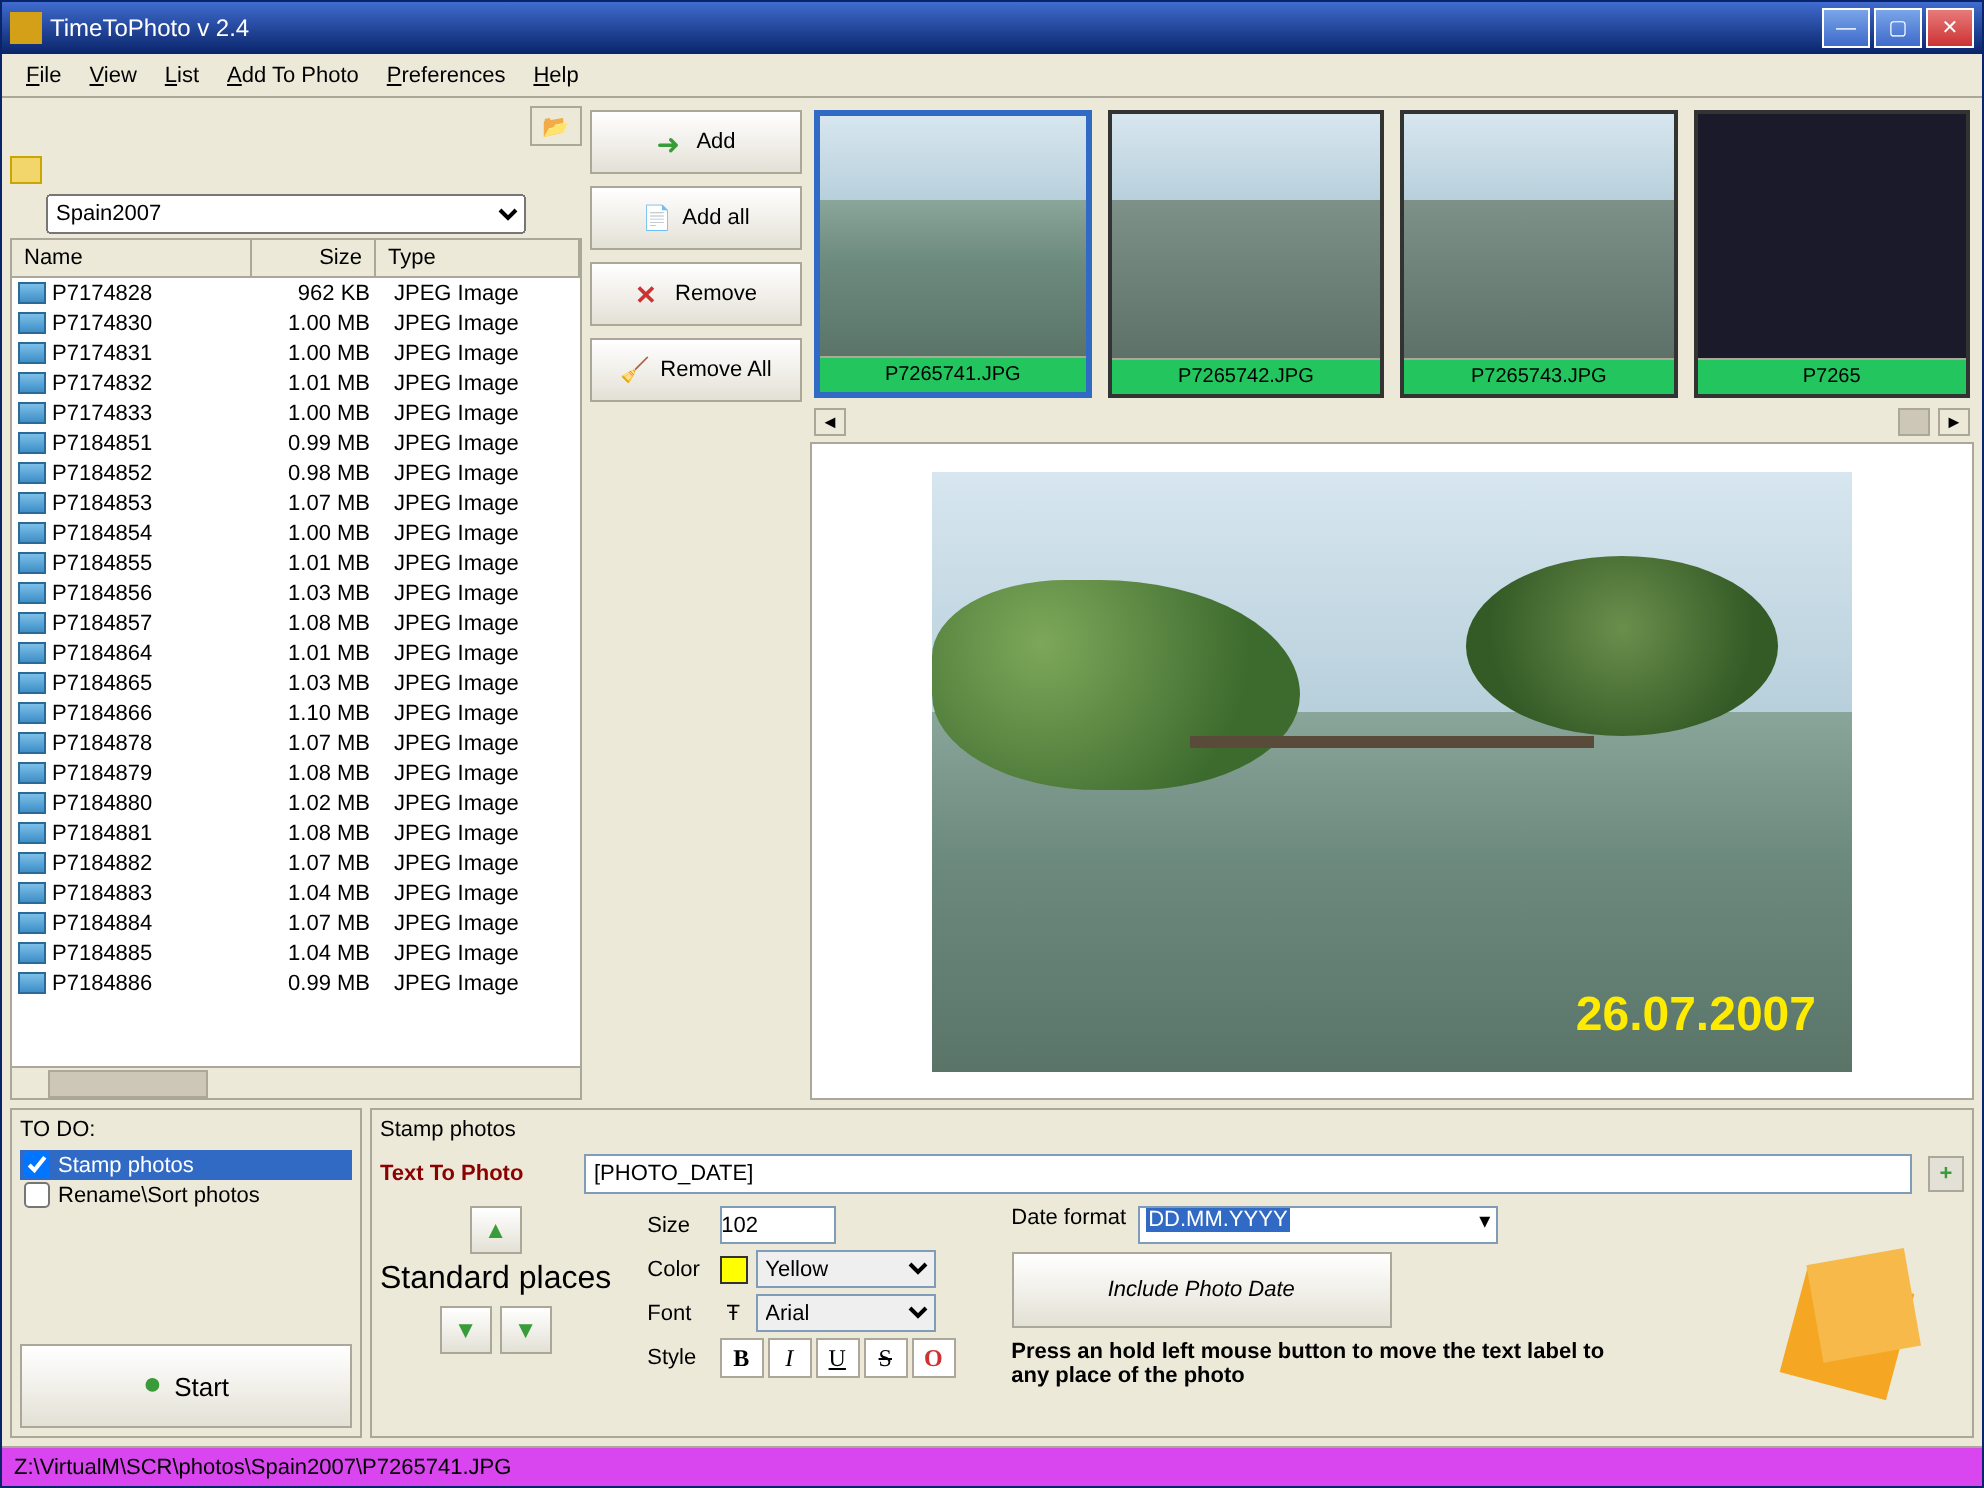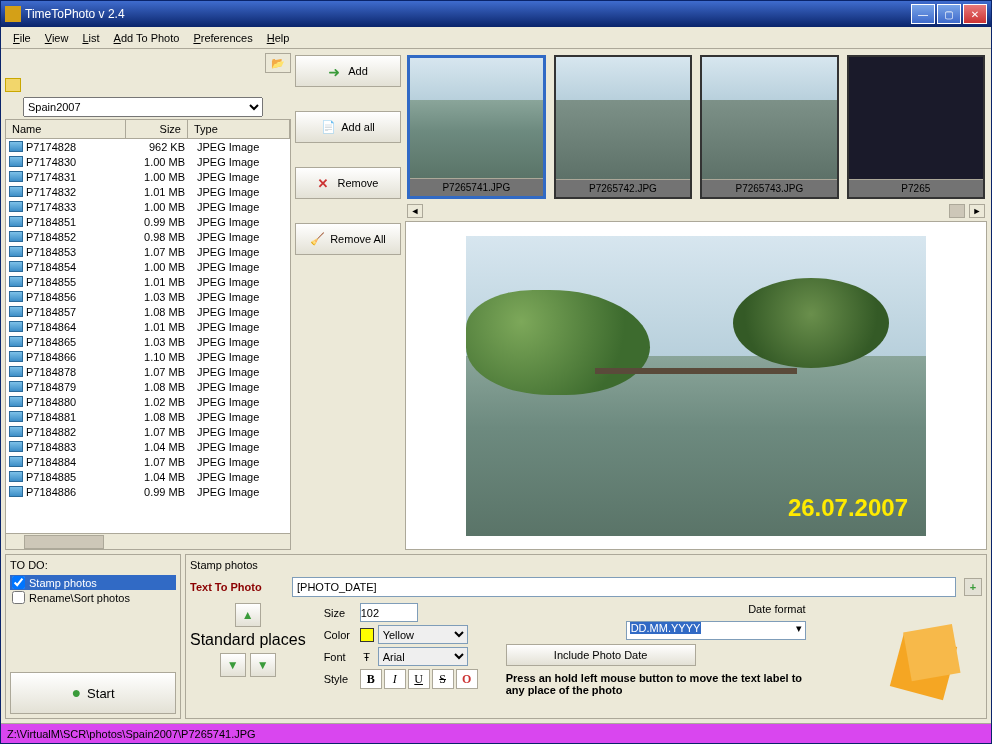--- a/index.html
+++ b/index.html
@@ -28,33 +28,33 @@
 .col-size { width:62px; text-align:right; }
 .col-type { flex:1; }
 .filerows { flex:1; overflow-y:scroll; }
 .filerow { display:flex; padding:0 0; height:15px; align-items:center; cursor:pointer; }
 .filerow .ico { width:14px; height:11px; background:linear-gradient(#7cc0e8,#3d8ec7); margin:0 3px; border:1px solid #2a6a99; }
 .filerow .n { width:103px; white-space:nowrap; overflow:hidden; }
 .filerow .s { width:62px; text-align:right; padding-right:6px; }
 .filerow .t { flex:1; padding-left:6px; }
 .hscroll { height:16px; background:#ece9d8; border-top:1px solid #aca899; position:relative; }
 .hscroll .thumb { position:absolute; left:18px; width:80px; height:14px; top:1px; background:#cdc7b8; border:1px solid #aca899; }
-.mid { width: 106px; display:flex; flex-direction:column; gap:24px; padding-top:2px; }
+.mid { width: 106px; display:flex; flex-direction:column; gap:6px; padding-top:2px; }
 .abtn { height:32px; border:1px solid #aca899; background:linear-gradient(#fff,#e3e1d5); display:flex; align-items:center; justify-content:center; gap:6px; cursor:pointer; font-size:11px; }
 .abtn .aic { width:14px; height:14px; }
 .aic.add { position:relative; } .aic.add::before{content:"➜"; color:#3a9b3a; font-size:14px;}
 .aic.addall::before{content:"📄"; font-size:12px;}
 .aic.remove::before{content:"✕"; color:#c33; font-size:13px; font-weight:bold;}
 .aic.removeall::before{content:"🧹"; font-size:12px;}
 .right { flex:1; display:flex; flex-direction:column; gap:2px; overflow:hidden; }
 .thumbs { height:148px; display:flex; gap:8px; overflow:hidden; padding:2px; }
 .thumb { width:166px; border:2px solid #333; background:#fff; display:flex; flex-direction:column; cursor:pointer; }
 .thumb.sel { border:3px solid #316ac5; }
 .thumb .img { flex:1; background:#888; position:relative; overflow:hidden; }
-.thumb .cap { height:18px; background:#737373; text-align:center; font-size:10px; line-height:18px; border-top:1px solid #aca899; }
+.thumb .cap { height:18px; background:#22c55e; text-align:center; font-size:10px; line-height:18px; border-top:1px solid #aca899; }
 .tscroll { height:16px; background:#ece9d8; display:flex; align-items:center; justify-content:space-between; padding:0 2px; }
 .tscroll .arr { width:16px; height:14px; border:1px solid #aca899; background:#ece9d8; text-align:center; font-size:9px; line-height:12px; cursor:pointer; }
 .tscroll .track { flex:1; margin:0 4px; height:14px; position:relative; }
 .tscroll .tthumb { position:absolute; right:0; width:16px; height:14px; background:#cdc7b8; border:1px solid #aca899; }
 .preview { flex:1; border:1px solid #aca899; background:#fff; display:flex; align-items:center; justify-content:center; overflow:hidden; }
 .previmg { width:460px; height:300px; position:relative; overflow:hidden; }
 .sky { position:absolute; top:0; left:0; right:0; height:40%; background:linear-gradient(#d7e6ef,#b8d0dc); }
 .water { position:absolute; bottom:0; left:0; right:0; height:60%; background:linear-gradient(#8aa59a,#6d8a7f 40%,#5a7468); }
 .veg { position:absolute; top:18%; left:0; width:40%; height:35%; background:radial-gradient(circle at 30% 30%, #7da85a, #3d6b2e 70%); border-radius:40% 60% 50% 50%; }
 .veg2 { position:absolute; top:14%; right:8%; width:34%; height:30%; background:radial-gradient(circle at 50% 40%, #6a8f4c, #345a26 70%); border-radius:50%; }
@@ -87,25 +87,25 @@
 .spin { width:58px; }
 .colorbox { width:14px; height:14px; background:#ffff00; border:1px solid #333; }
 .stylebtns { display:flex; gap:2px; }
 .sb { width:22px; height:20px; border:1px solid #aca899; background:#fff; font-family:'Times New Roman'; font-size:12px; text-align:center; line-height:18px; cursor:pointer; }
 .sb.b { font-weight:bold; }
 .sb.i { font-style:italic; }
 .sb.u { text-decoration:underline; }
 .sb.s { text-decoration:line-through; }
 .sb.o { color:#c33; font-weight:bold; }
 .dateblock { display:flex; flex-direction:column; gap:4px; margin-left:10px; }
-.drow { display:flex; align-items:flex-end; gap:6px;flex-direction:column; }
+.drow { display:flex; align-items:flex-start; gap:6px; }
 .drow label { font-size:11px; }
 .dfmt { width:180px; height:19px; border:1px solid #7f9db9; background:#fff; color:#000; font-size:11px; padding:0 3px; }
 .dfmt .sel { background:#316ac5; color:#fff; padding:0 1px; }
-.incbtn { height:22px; border:1px solid #aca899; background:linear-gradient(#fff,#e3e1d5); font-size:11px; cursor:pointer; width:190px; }
+.incbtn { height:38px; border:1px solid #aca899; background:linear-gradient(#fff,#e3e1d5); font-size:11px; cursor:pointer; width:190px;font-style:italic; }
 .hint { font-size:11px; font-weight:bold; max-width:300px; margin-top:2px; }
 .stampimg { position:absolute; right:2px; bottom:2px; width:110px; height:110px; }
 .statusbar { height:20px; border-top:1px solid #aca899; background:#d946ef; padding:2px 6px; font-size:11px; line-height:16px; }
 
 .timg .sky{height:35%;} .timg .water{height:65%;}
 .timg.dark { background:#1a1a2a; } .timg.dark .sky{background:#1a1a2a;height:100%;}
 .timg.boat .water{background:linear-gradient(#7d9188,#5d7168);} 
 </style>
 </head>
 <body>

